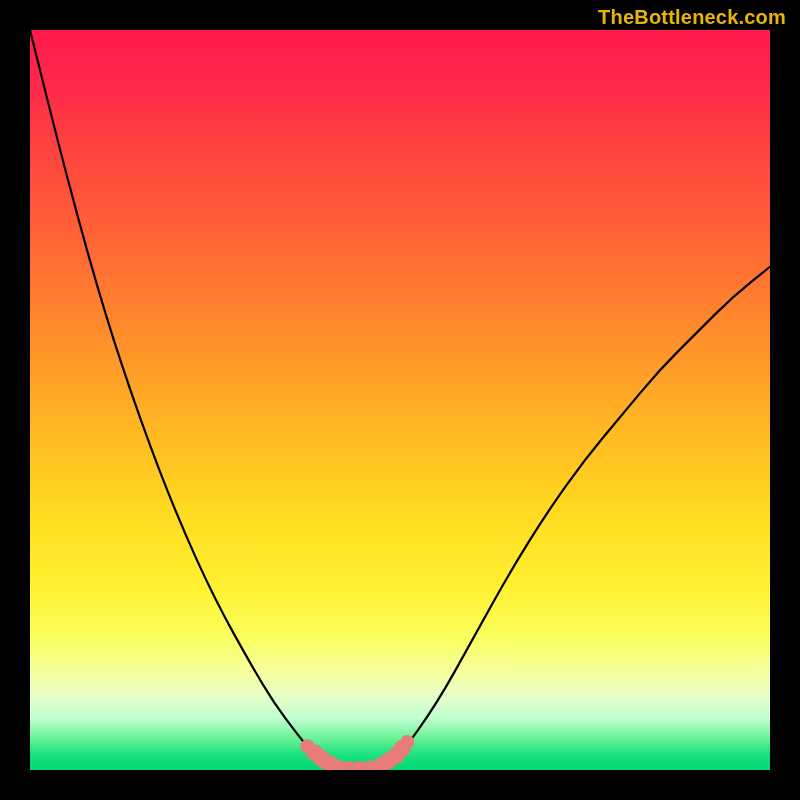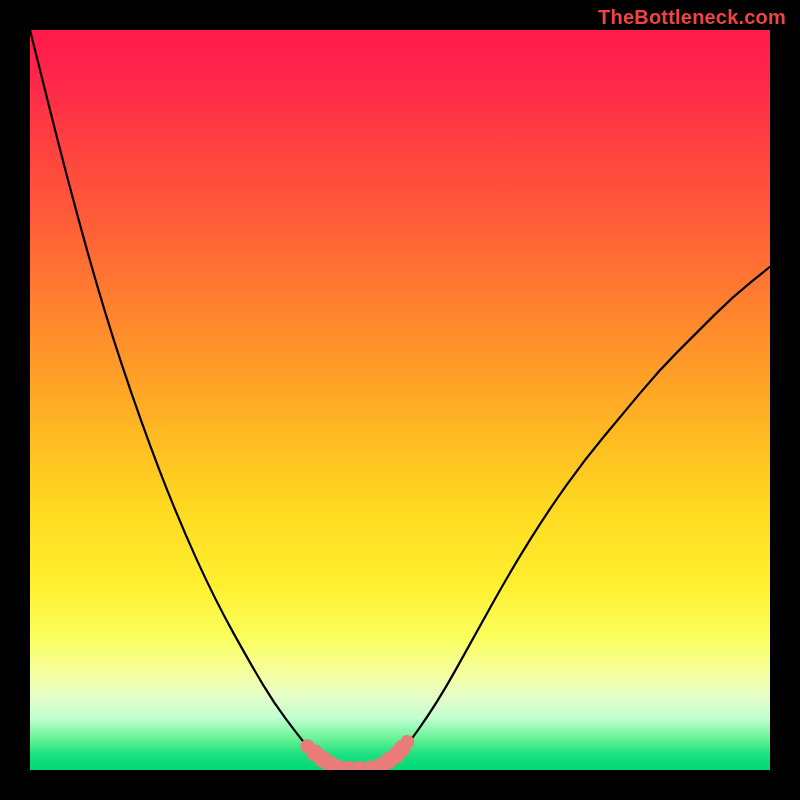--- a/index.html
+++ b/index.html
@@ -49,21 +49,21 @@
     top: 0;
     width: 740px;
     height: 740px;
   }
   .watermark {
     position: absolute;
     top: 6px;
     right: 14px;
     font-size: 20px;
     font-weight: 600;
-    color: #ef4444;
+    color: #eab308;
     letter-spacing: 0.2px;
     user-select: none;
   }
 </style>
 </head>
 <body>
 
 <div class="frame">
   <div class="plot">
     <svg viewBox="0 0 740 740">

